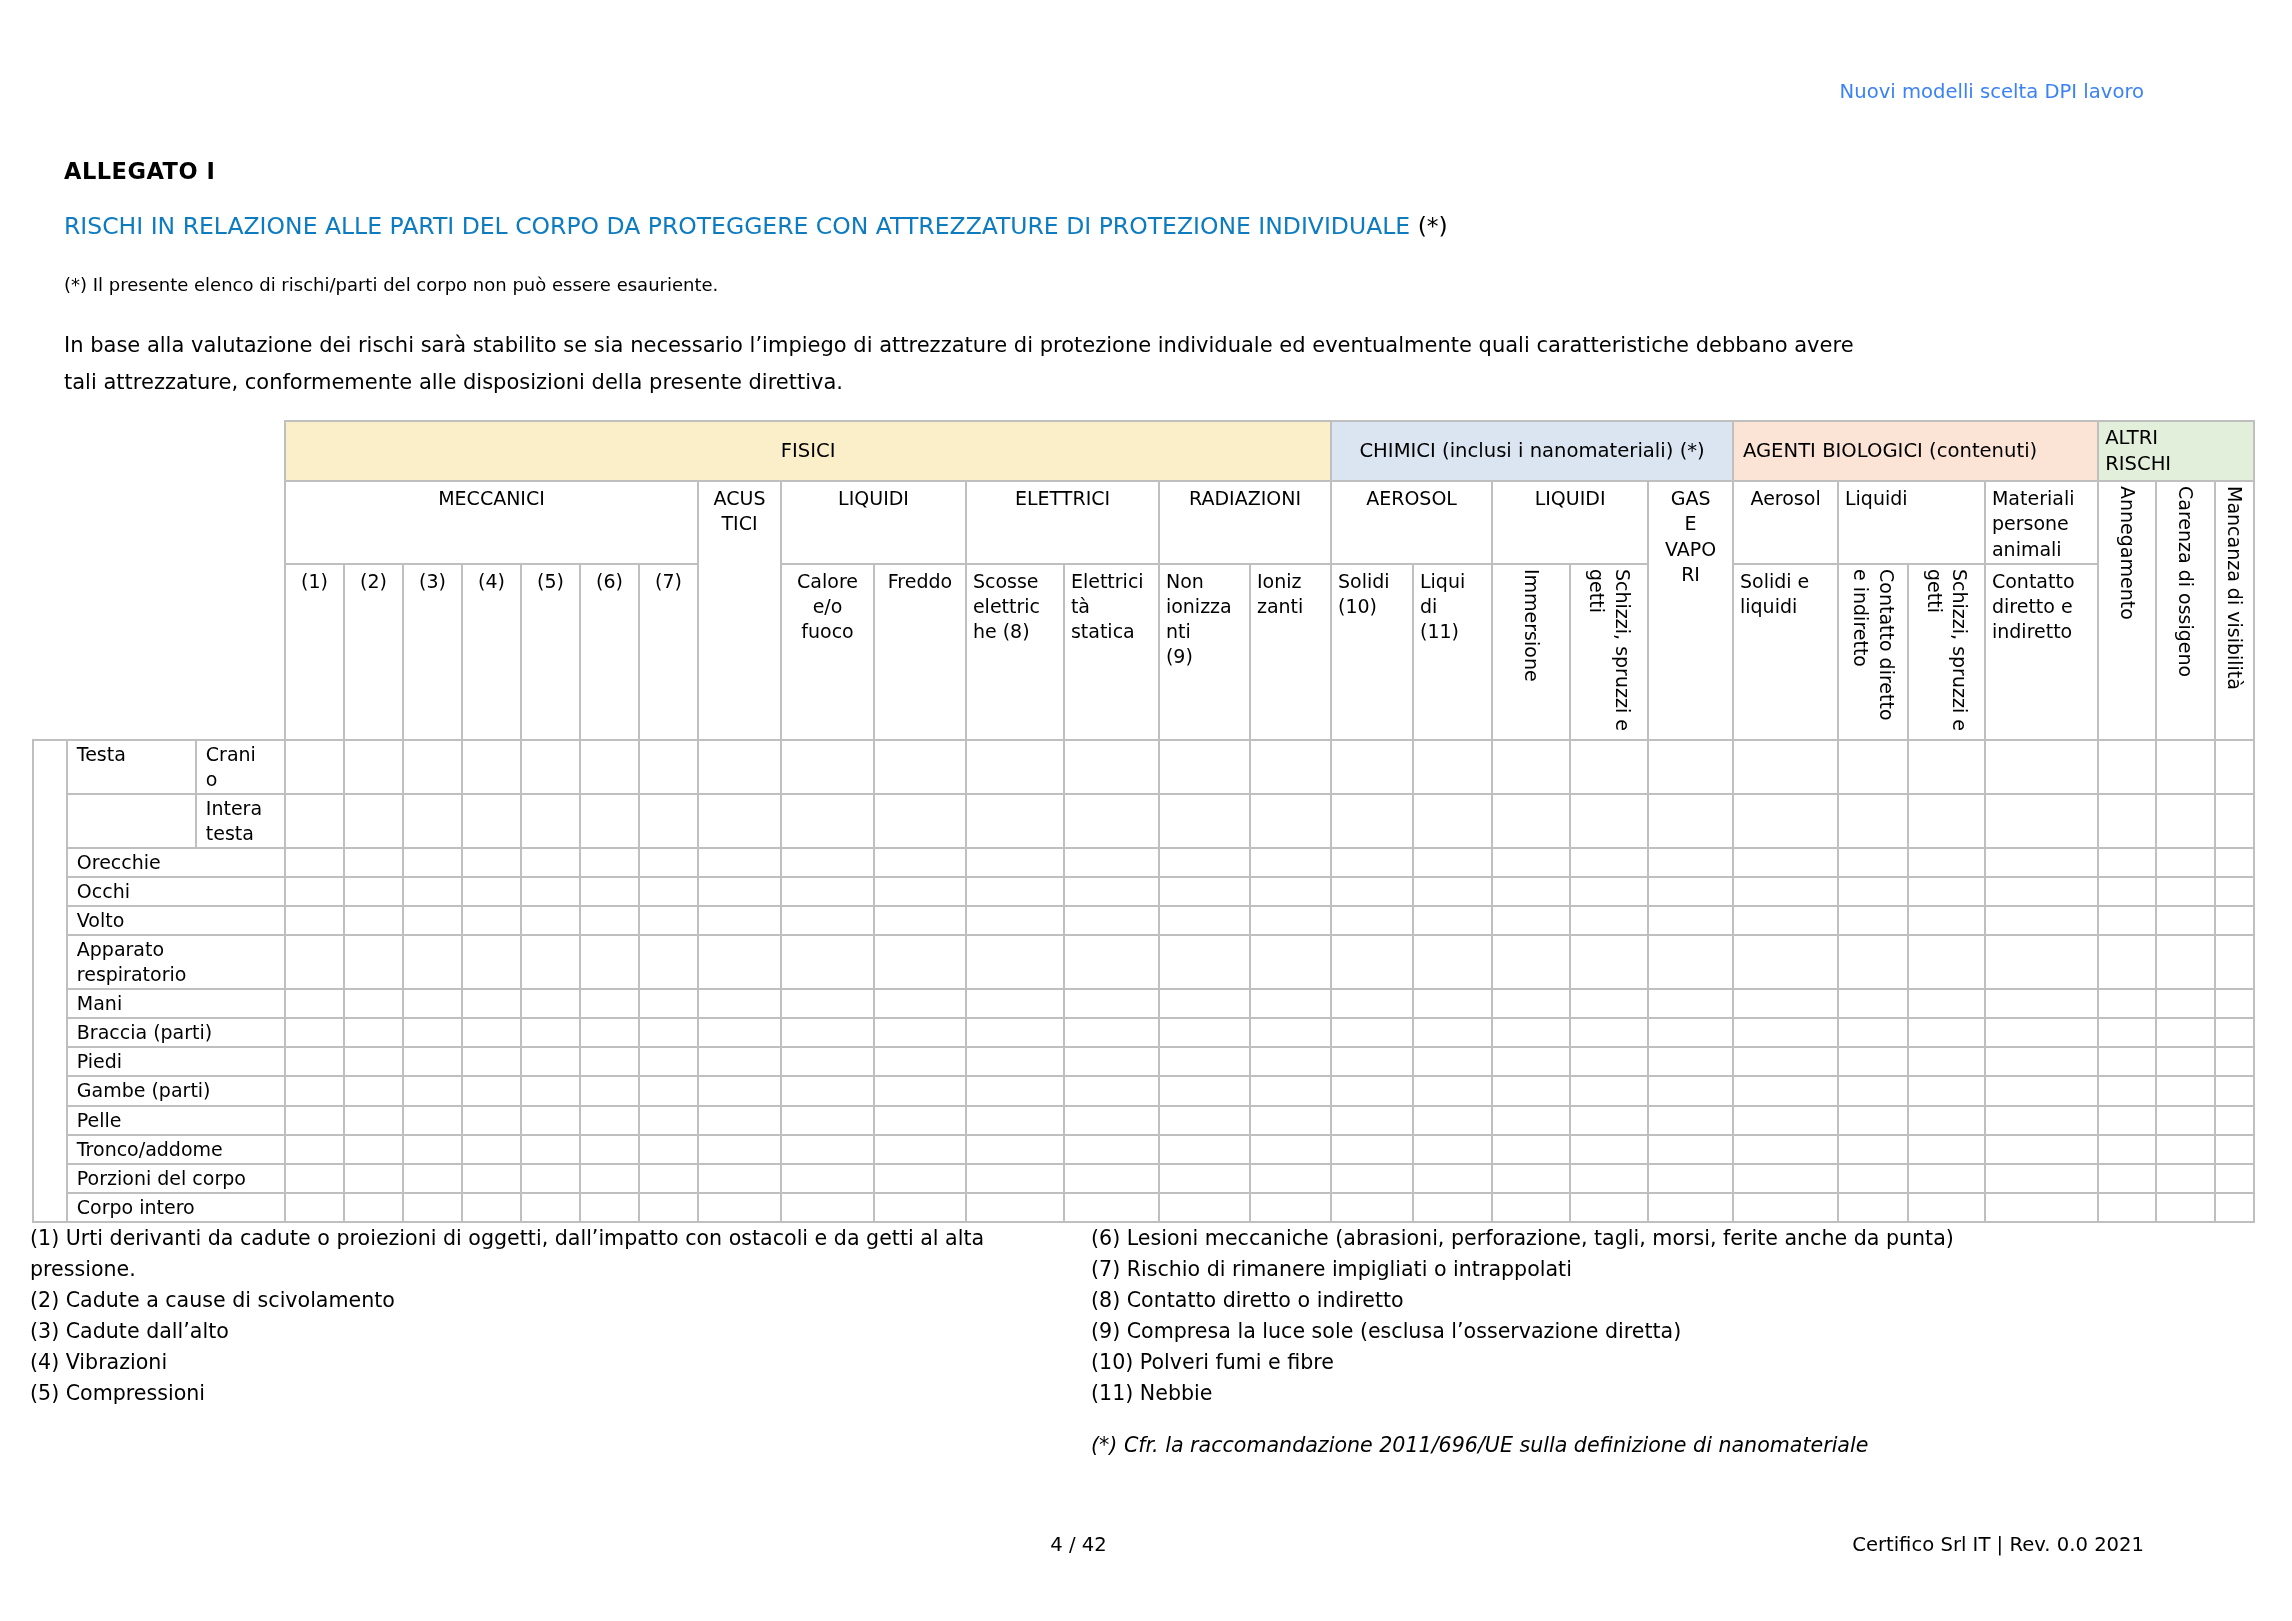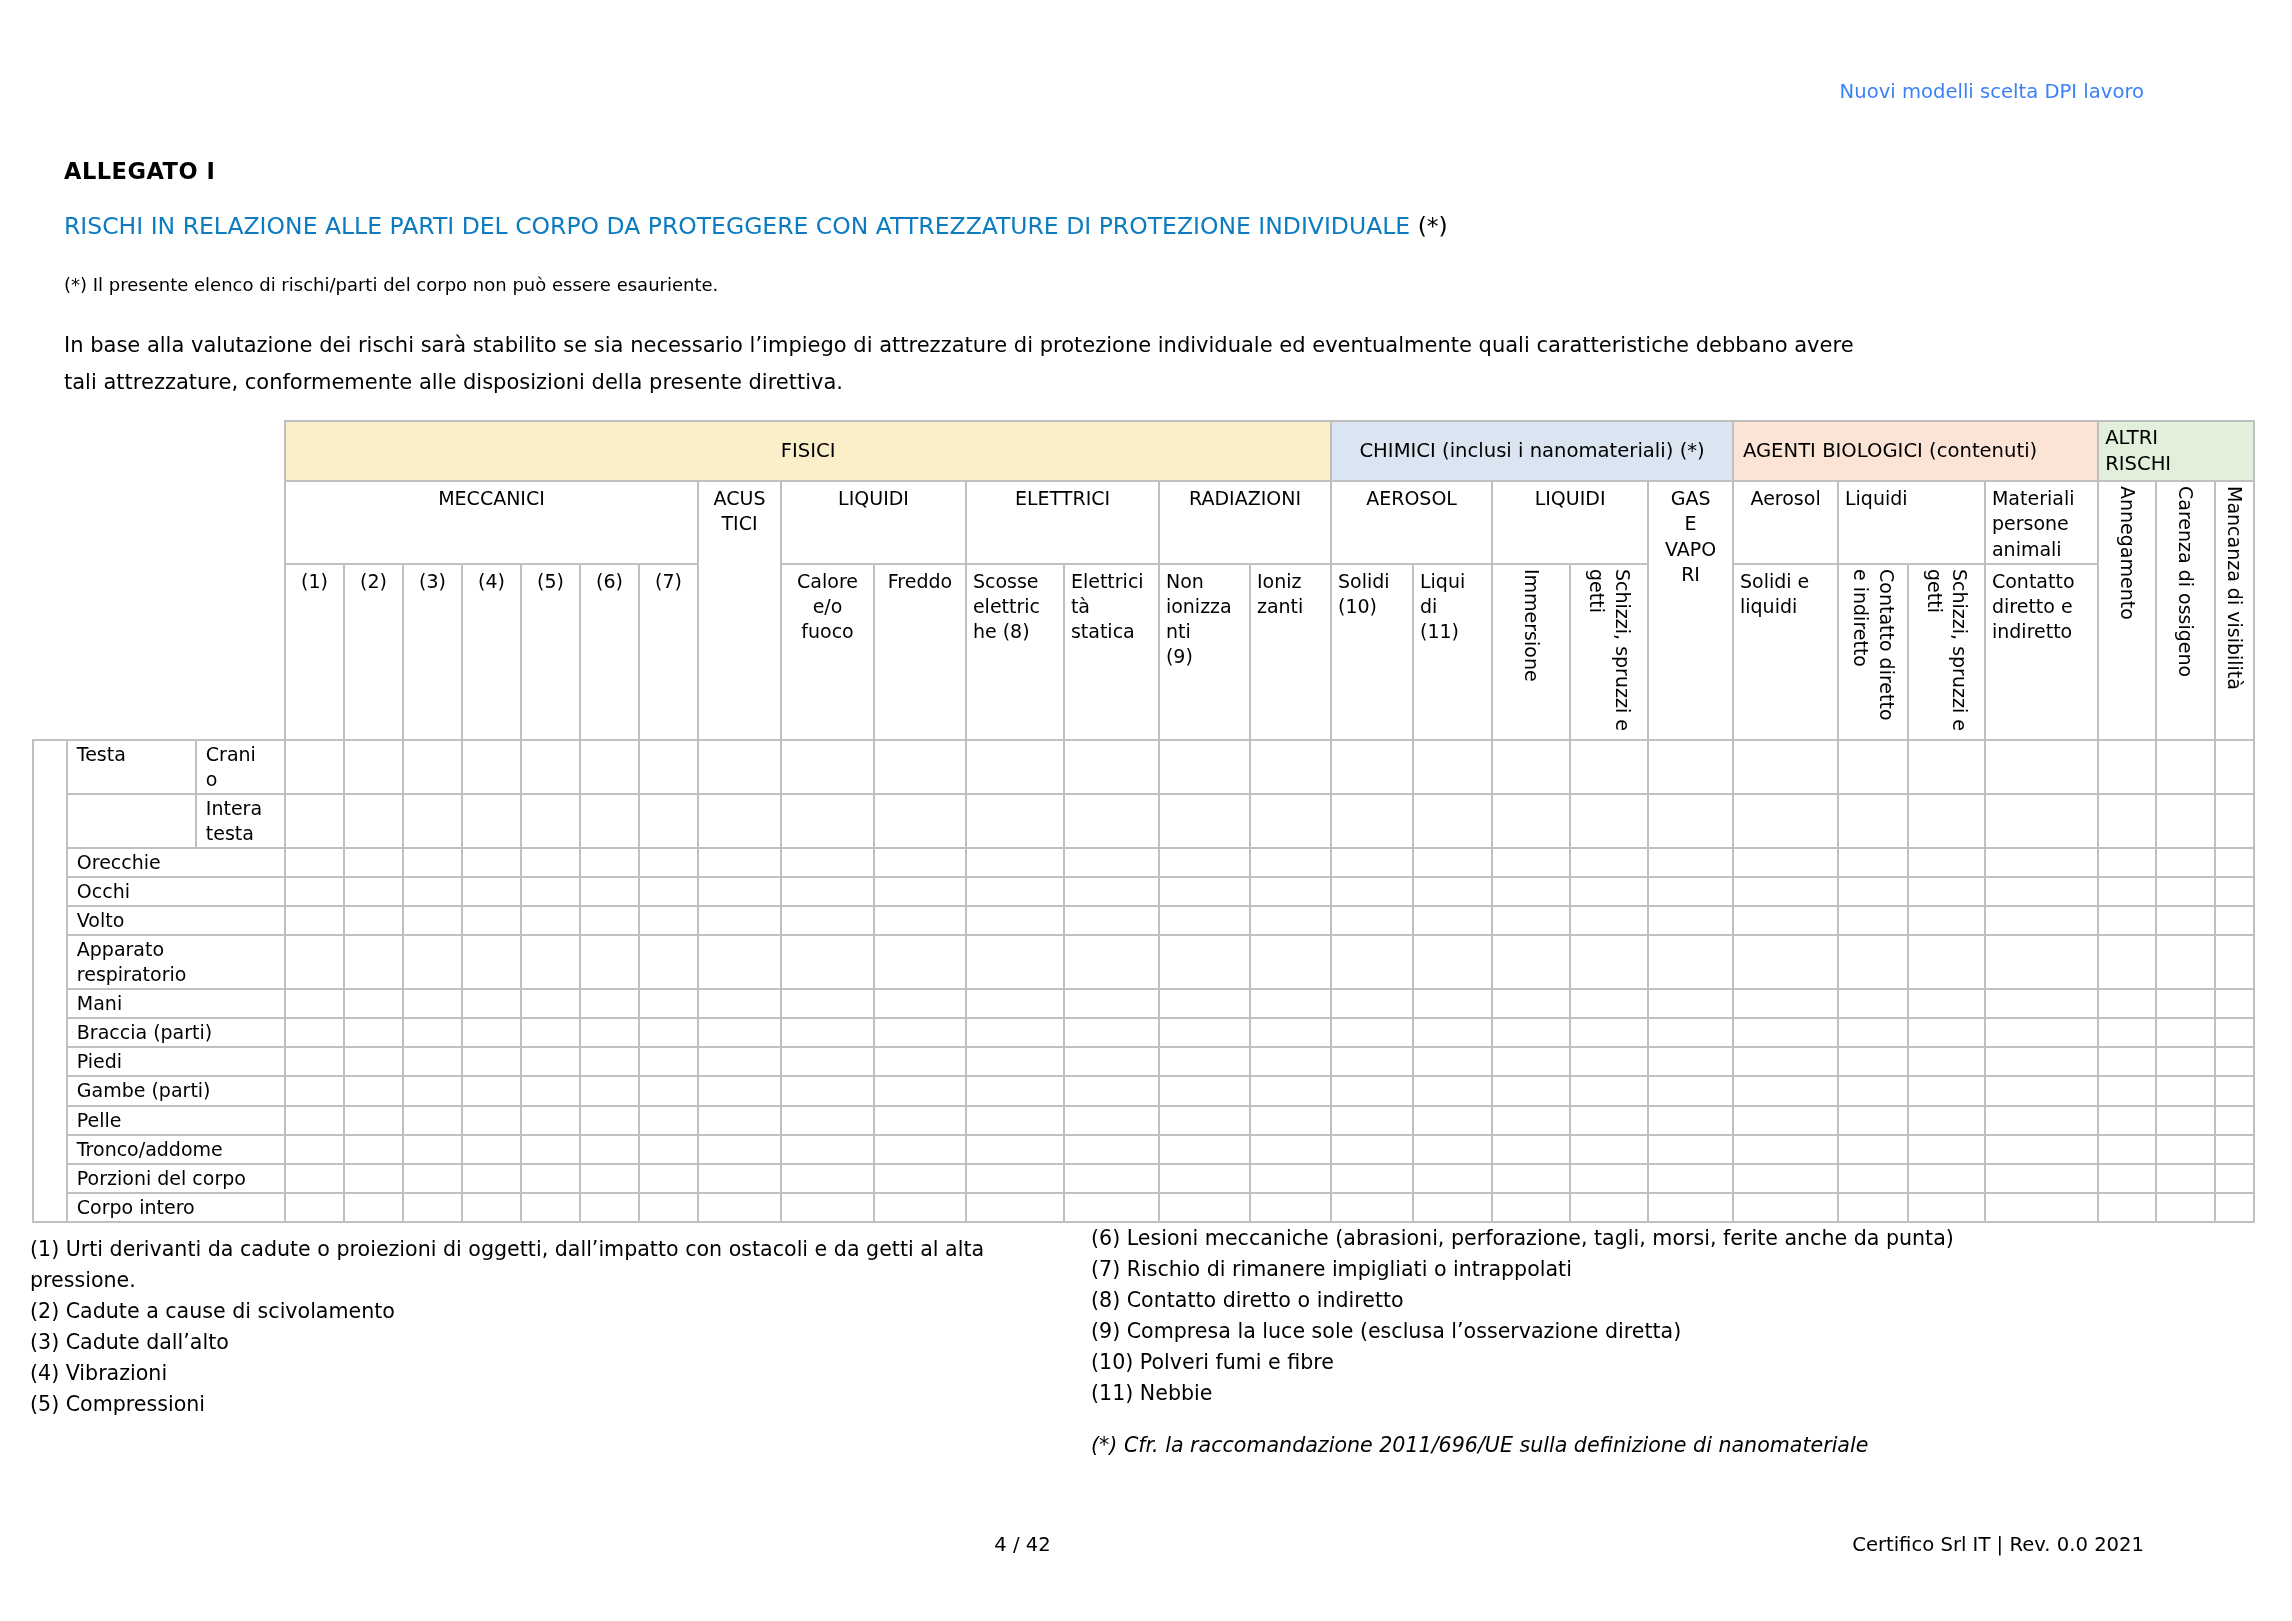--- a/index.html
+++ b/index.html
@@ -41,26 +41,26 @@
   .band.chimici{background:var(--c-chimici,#DAE5F1);text-align:center;}
   .band.biologici{background:var(--c-biologici,#FBE4D6);text-align:left;padding-left:8.8px;}
   .band.altri{background:var(--c-altri,#E2EFDA);text-align:left;padding-left:6px;vertical-align:top;}
   th.vt{text-align:center;padding:9.8px 2px 2px 2px;}
   .vtxt{display:inline-block;writing-mode:vertical-rl;text-orientation:mixed;
         white-space:pre-line;line-height:1.35;text-align:left;}
   td.part-label,td.part-sub{padding-left:8.8px;}
 
   
   .footnote-line{font-size:20.6px;line-height:31px;}
-  #footnotes-left{left:30px;top:1223px;width:1059px;margin-top:11px;}
+  #footnotes-left{left:30px;top:1223px;width:1059px;}
   #footnotes-right{left:1091px;top:1223px;width:1098px;}
   #nano-reference{left:1091px;top:1433px;font-size:20.6px;font-style:italic;}
 
   
-  #footer-page{left:944px;top:1533px;width:157px;text-align:center;font-size:19.6px;}
+  #footer-page{left:1000px;top:1533px;width:157px;text-align:center;font-size:19.6px;}
   #footer-right{top:1533px;right:149px;font-size:19.6px;}
 </style>
 </head>
 <body>
 
 <div class="abs" id="doc-header">Nuovi modelli scelta DPI lavoro</div>
 
 <div class="abs" id="page-title">ALLEGATO I</div>
 
 <div class="abs" id="section-heading"><span>RISCHI IN RELAZIONE ALLE PARTI DEL CORPO DA PROTEGGERE CON ATTREZZATURE DI PROTEZIONE INDIVIDUALE</span><span class="suffix"> (*)</span></div>

